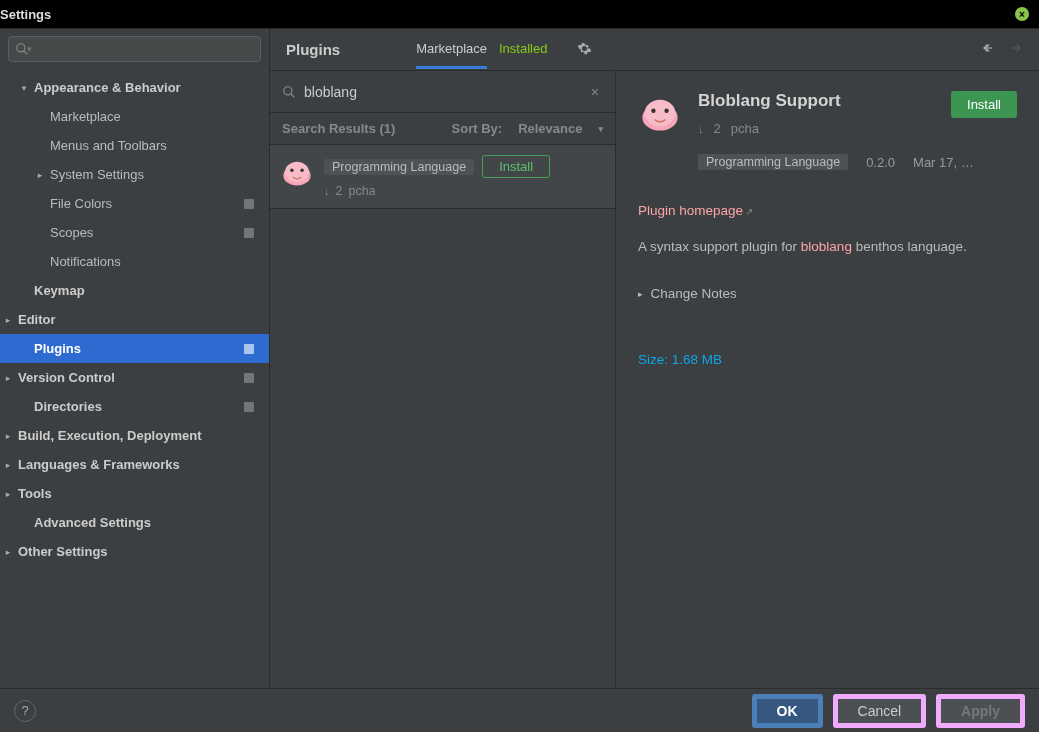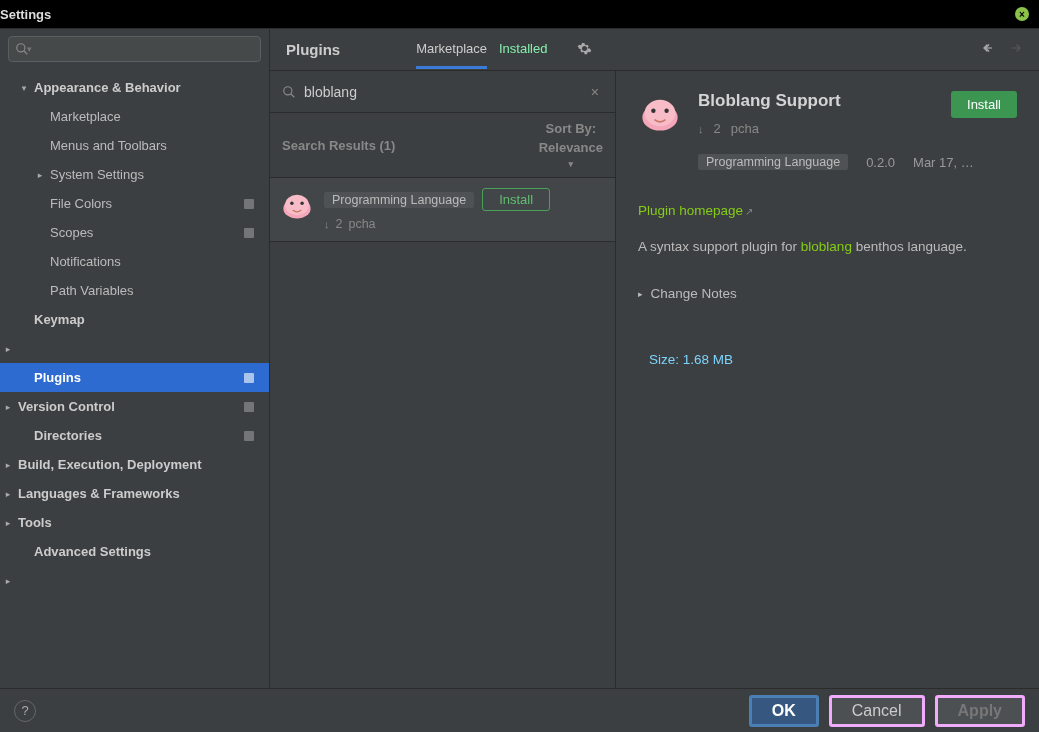--- a/index.html
+++ b/index.html
@@ -26,35 +26,35 @@
   .tree-item.selected .badge-icon svg{fill:#fff;}
   .lvl0 { padding-left:18px;}
   .lvl1 { padding-left:34px;}
   .lvl2 { padding-left:50px;}
   
   .content { flex:1; display:flex; flex-direction:column; min-width:0;}
   
   .toolbar { height:42px; display:flex; align-items:center; padding:0 16px; border-bottom:1px solid #2b2b2b; background:#3c3f41;}
   .toolbar-title { font-size:15px; font-weight:700; color:#ccc; flex:0 0 auto; margin-right:30px;}
   .tabs { display:flex; gap:12px; margin-left:46px; }
-  .tab { padding-bottom:10px; margin-top:10px; color:#86efac; border-bottom:3px solid transparent; cursor:pointer;}
+  .tab { padding-bottom:10px; margin-top:10px; color:#84cc16; border-bottom:3px solid transparent; cursor:pointer;}
   .tab.active { color:#ccc; border-bottom-color:#3a7ad9;}
   .gear { margin-left:30px; }
   .navbtns { margin-left:auto; display:flex; gap:14px; }
   .navbtn svg{width:14px;height:14px;stroke:#aaa;fill:none;stroke-width:2;}
   .navbtn.dim svg{stroke:#555;}
   
   .split { flex:1; display:flex; min-height:0;}
   .mid { width:346px; border-right:1px solid #2b2b2b; display:flex; flex-direction:column; background:#3c3f41;}
   .plugin-search-row { height:42px; display:flex; align-items:center; padding:0 12px; border-bottom:1px solid #2b2b2b;}
   .plugin-search-row svg{width:14px;height:14px;stroke:#888;fill:none;stroke-width:2;margin-right:8px;}
   .plugin-search-input { flex:1; background:transparent; border:none; color:#ccc; font-size:14px; outline:none;}
   .clear-x { color:#888; font-size:14px; cursor:pointer; padding:0 4px;}
   .results-bar { display:flex; align-items:center; justify-content:space-between; padding:8px 12px; color:#888; font-size:13px;font-weight:bold;}
-  .sortby { display:flex; align-items:center; gap:4px;flex-direction:column;}
+  .sortby { display:flex; align-items:center; gap:16px;}
   .result-item { display:flex; padding:10px 10px 10px 10px; gap:10px; background:#434648; border-top:1px solid #2b2b2b; border-bottom:1px solid #2b2b2b;}
   .blob-icon { width:34px;height:34px; flex:0 0 34px;}
   .blob-icon svg{width:34px;height:34px;}
   .result-main { flex:1; min-width:0;}
   .result-top { display:flex; align-items:center; gap:8px;}
   .tag { background:#4e5254; padding:1px 8px; border-radius:2px; font-size:12.5px; color:#bbb; white-space:nowrap;}
   .install-btn-sm { border:1px solid #49a15a; color:#5fbf6e; background:transparent; padding:3px 16px; border-radius:3px; font-size:13px; cursor:pointer;}
   .result-meta { margin-top:6px; color:#888; font-size:12.5px; display:flex; align-items:center; gap:6px;}
   .dl-arrow{font-size:11px;}
   
@@ -62,30 +62,30 @@
   .detail-header { display:flex; align-items:flex-start; gap:16px;}
   .detail-icon { width:44px;height:44px; flex:0 0 44px;}
   .detail-icon svg{width:44px;height:44px;}
   .detail-title-block { flex:1;}
   .detail-title { font-size:17px; font-weight:700; color:#d4d4d4; margin-bottom:10px;}
   .detail-meta { color:#888; display:flex; align-items:center; gap:10px; font-size:13px;}
   .install-btn { background:#3c9652; color:#fff; border:none; padding:6px 16px; border-radius:3px; font-size:13px; cursor:pointer; align-self:flex-start;}
   .detail-tags { display:flex; align-items:center; gap:18px; margin-top:18px; margin-left:60px; font-size:13px; color:#999;}
   .detail-tags .tag{background:#4e5254;}
   .detail-body { margin-top:28px; line-height:1.9; font-size:13.5px;}
-  .link { color:#84cc16; cursor:pointer;}
+  .link { color:#fca5a5; cursor:pointer;}
   .ext-arrow { font-size:10px; color:#888; margin-left:2px;}
   .change-notes { margin-top:22px; display:flex; align-items:center; gap:8px; color:#bbb; cursor:pointer;}
   .change-notes .tri{ font-size:9px;}
-  .size-row { margin-top:40px; color:#7dd3fc;margin-left:11px;}
+  .size-row { margin-top:40px; color:#0ea5e9;}
   
   .footer { height:44px; border-top:1px solid #2b2b2b; display:flex; align-items:center; padding:0 14px; background:#3c3f41;}
   .help-btn { width:22px;height:22px;border-radius:50%;border:1px solid #666;display:flex;align-items:center;justify-content:center;color:#aaa;font-size:13px;cursor:pointer;}
   .footer-right { margin-left:auto; display:flex; gap:10px;}
-  .btn { padding:4px 20px; border-radius:3px; font-size:16px; cursor:pointer; border:3px solid #f0abfc; background:#4c5052; color:#ccc;}
+  .btn { padding:4px 20px; border-radius:3px; font-size:14px; cursor:pointer; border:5px solid #f0abfc; background:#4c5052; color:#ccc;}
   .btn.primary { background:#365880; border-color:#4a80b5; color:#fff; font-weight:600;}
   .btn.disabled { color:#777;font-weight:bold; }
   .gear svg{width:15px;height:15px;fill:#aaa;}
 </style>
 </head>
 <body>
 
 <div class="window">
 
   <div class="titlebar">
@@ -128,29 +128,27 @@
           </div>
         <div class="tree-item lvl2">
             <span class="label">Scopes</span>
             <span class="badge-icon"><svg viewBox="0 0 12 12">
                 <rect x="1" y="1" width="10" height="10" rx="1"></rect>
               </svg></span>
           </div>
         <div class="tree-item lvl2">
             <span class="label">Notifications</span>
           </div>
-        <div class="tree-item lvl2">
-            <span class="label">Path Variables</span>
-          </div>
         <div class="tree-item bold lvl0">
             <span class="arrow"></span>
             <span class="label">Keymap</span>
           </div>
         <div class="tree-item bold lvl0">
             <span class="arrow" style="margin-left:-16px">▸</span>
+            <span class="label">Editor</span>
           </div>
         <div class="tree-item bold lvl0 selected">
             <span class="arrow"></span>
             <span class="label">Plugins</span>
             <span class="badge-icon"><svg viewBox="0 0 12 12">
                 <rect x="1" y="1" width="10" height="10" rx="1"></rect>
               </svg></span>
           </div>
         <div class="tree-item bold lvl0">
             <span class="arrow" style="margin-left:-16px">▸</span>
@@ -177,20 +175,21 @@
         <div class="tree-item bold lvl0">
             <span class="arrow" style="margin-left:-16px">▸</span>
             <span class="label">Tools</span>
           </div>
         <div class="tree-item bold lvl0">
             <span class="arrow"></span>
             <span class="label">Advanced Settings</span>
           </div>
         <div class="tree-item bold lvl0">
             <span class="arrow" style="margin-left:-16px">▸</span>
+            <span class="label">Other Settings</span>
           </div>
       </div>
     </div>
 
     <div class="content">
       <div class="toolbar">
         <span class="toolbar-title">Plugins</span>
         <div class="tabs">
           <div class="tab active">Marketplace</div>
           <div class="tab">Installed</div>

